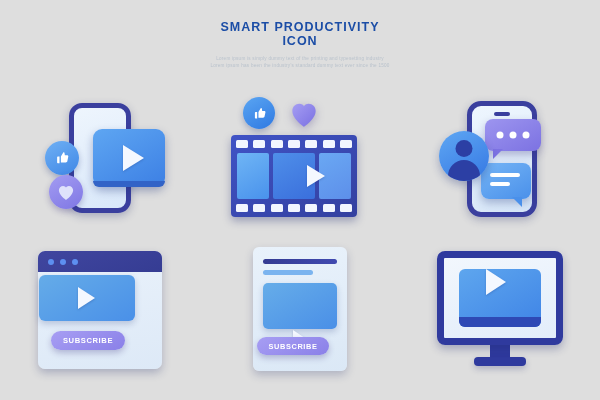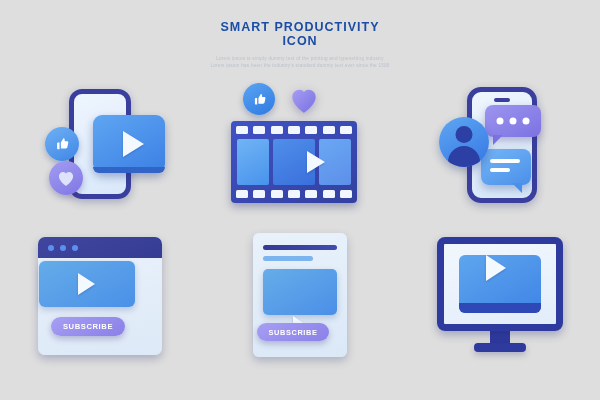--- a/index.html
+++ b/index.html
@@ -44,21 +44,21 @@
     font-size: 4.6px;
     color: #b9c2cc;
     letter-spacing: 0.25px;
     line-height: 7.2px;
     white-space: pre-line;
   }
 
   
   .grid {
     position: absolute;
-    top: 76px;
+    top: 90px;
     left: 0;
     width: 600px;
     height: 300px;
   }
   .cell {
     position: absolute;
     width: 200px;
     height: 140px;
   }
   .cell .stage {

